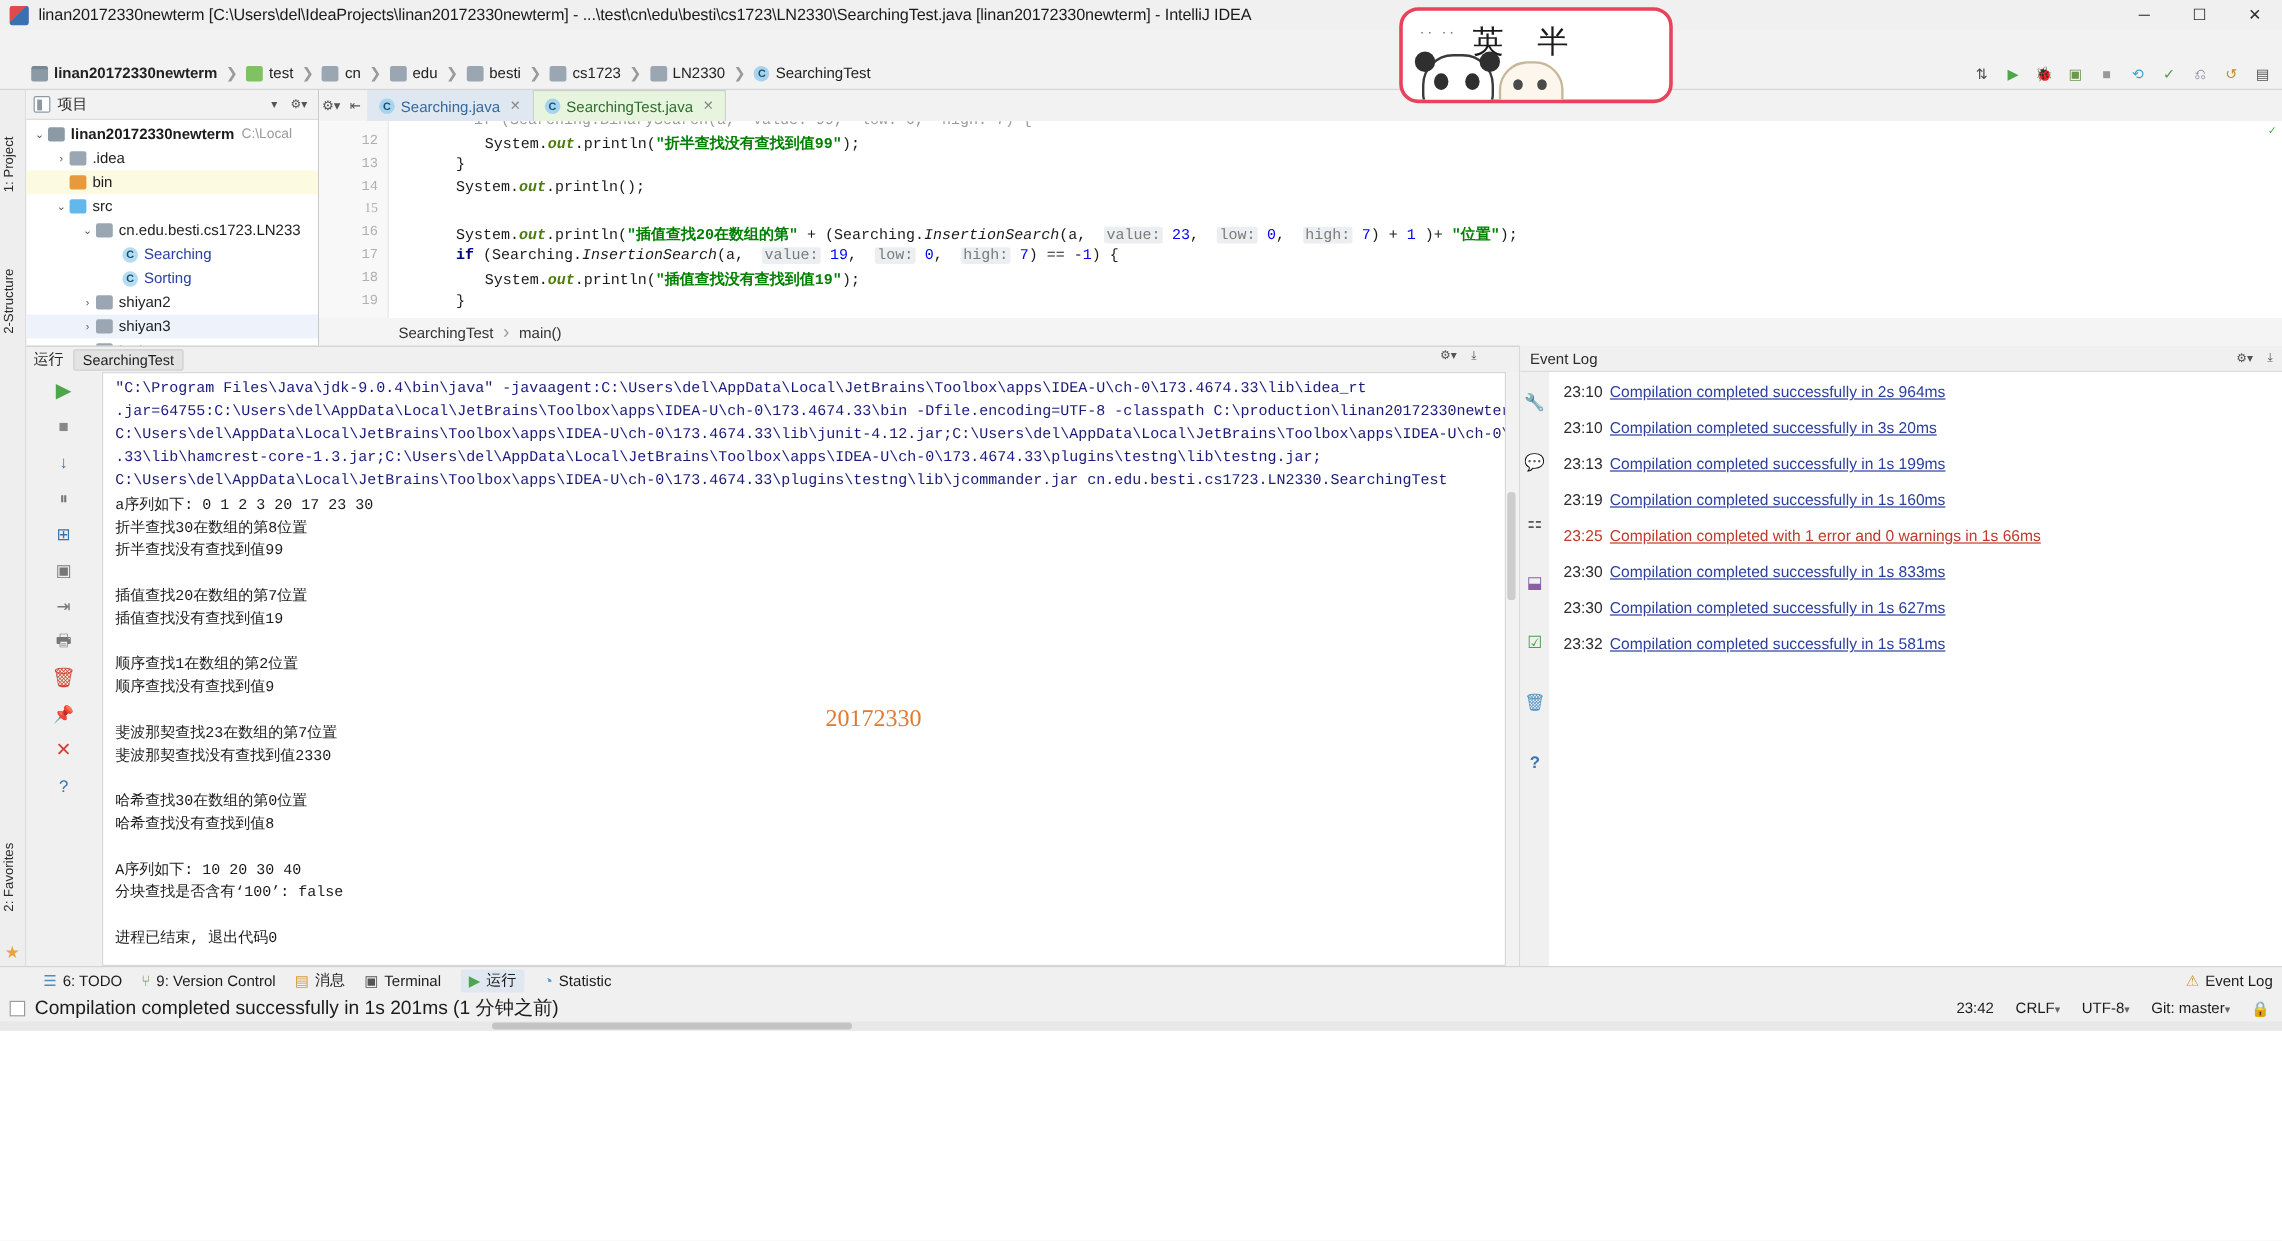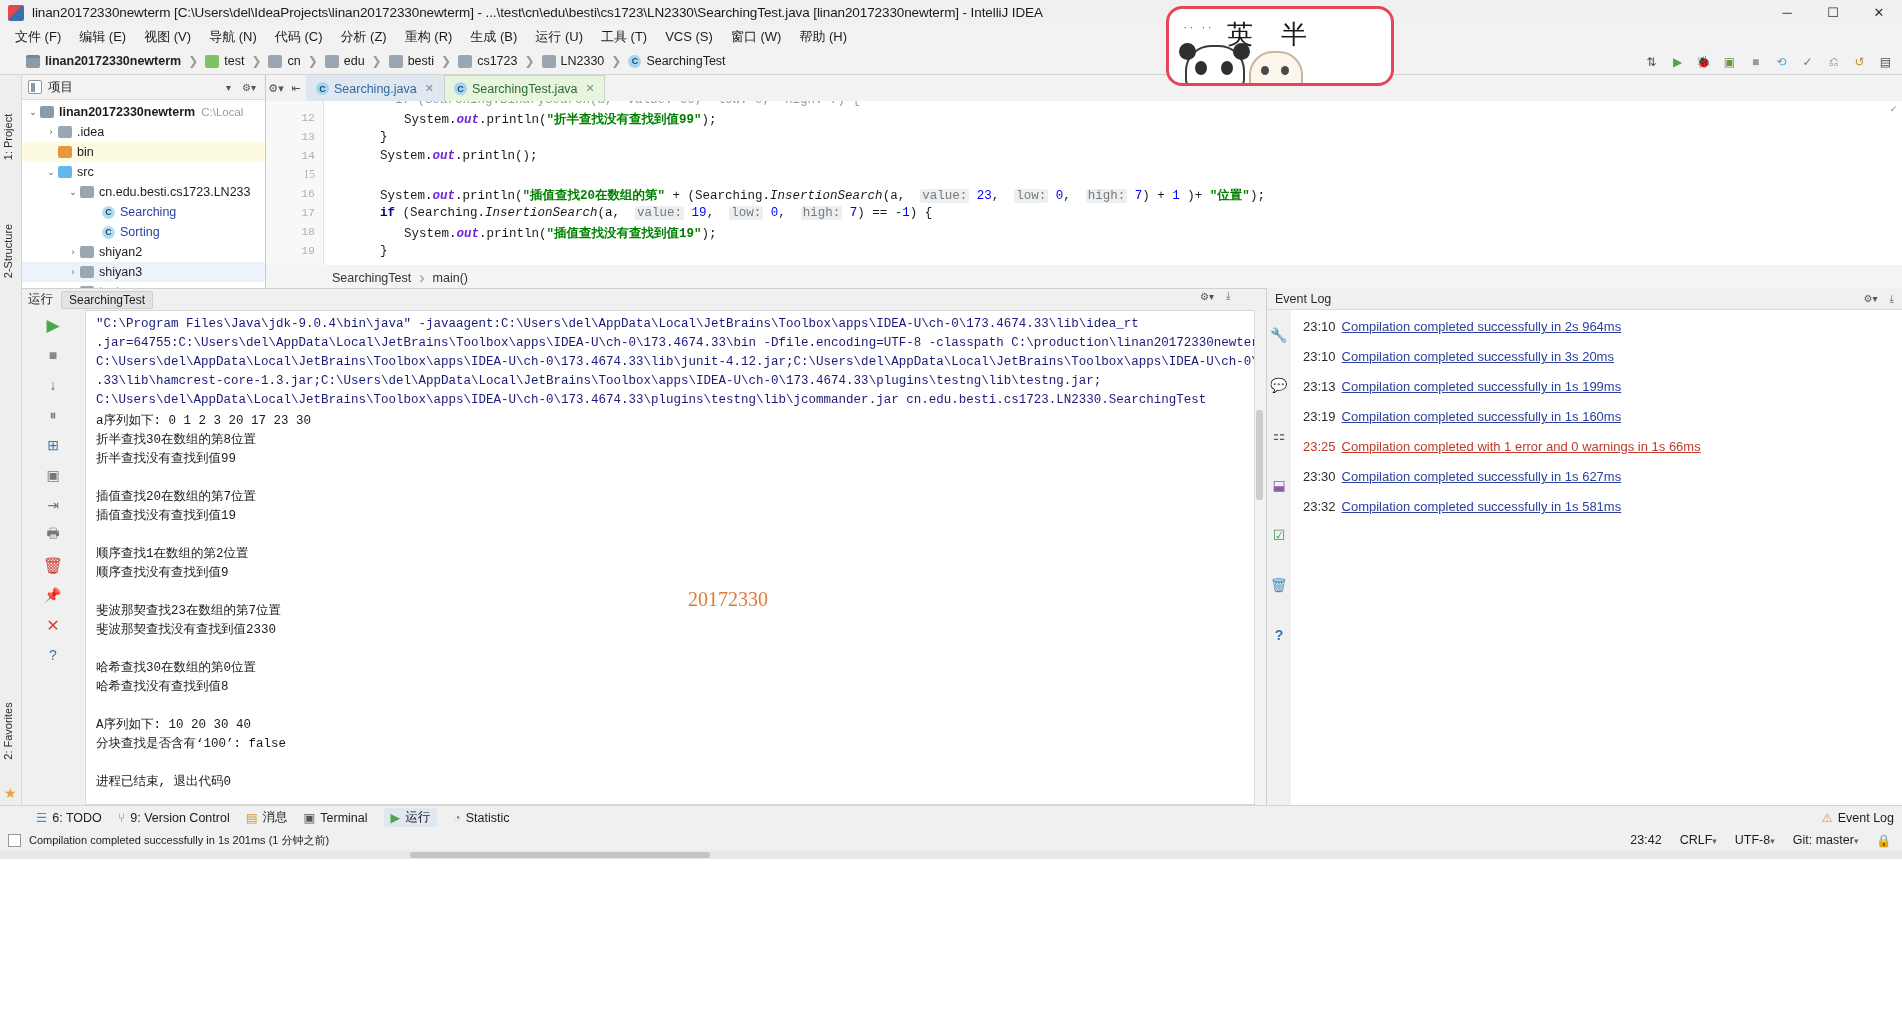--- a/index.html
+++ b/index.html
@@ -93,21 +93,21 @@
   .gutter { position:absolute; left:266px; top:101px; width:58px; height:164px;
      background:#f8f8f8; border-right:1px solid #e4e4e4; }
   .lnum { position:absolute; right:8px; font-size:11.5px; color:#b0b0b0;
      font-family:"Liberation Mono", monospace; }
   .codearea { position:absolute; left:324px; top:101px; width:1540px; height:164px;
      background:#fff; overflow:hidden; }
   .cline { position:absolute; left:56px; font-size:12.5px; white-space:pre;
      font-family:"Liberation Mono", monospace; color:#1a1a1a; }
   .k-kw { color:#000080; font-weight:bold; }
   .k-str { color:#008000; font-weight:bold; }
-  .k-fld { color:#6d28d9; font-weight:bold; font-style:italic; }
+  .k-fld { color:#4d7c0f; font-weight:bold; font-style:italic; }
   .k-itl { font-style:italic; }
   .k-num { color:#0000ff; }
   .hintbox { background:#eceff1; color:#7a7a7a; border-radius:2px; padding:0 2px; font-style:normal; }
   .codescroll { position:absolute; right:4px; top:104px; width:9px; height:160px; }
   .editor-foot { position:absolute; left:266px; top:265px; width:1636px; height:25px;
      background:#f4f4f4; display:flex; align-items:center; padding-left:66px; }
   .foot-crumb { font-size:12.5px; color:#333; }
   .foot-sep { color:#999; margin:0 8px; }
 
   
@@ -163,21 +163,21 @@
   .bb { display:flex; align-items:center; font-size:12.5px; color:#1c1c1c; gap:5px; }
   .bb.active { background:#dfe7f0; padding:1px 7px; border-radius:2px; }
   .bb-right { position:absolute; right:8px; display:flex; align-items:center; gap:6px;
      font-size:12.5px; color:#1c1c1c; }
   .ev-badge { display:flex; align-items:center; gap:5px; }
 
   
   .statusbar { position:absolute; left:0; top:829px; width:1902px; height:22px;
      background:#f0f0f0; display:flex; align-items:center; padding-left:8px; }
   .st-ic { width:13px; height:13px; border:1px solid #9a9a9a; background:#fff; margin-right:8px; }
-  .st-text { font-size:11px; color:#1c1c1c; }
+  .st-text { font-size:16px; color:#1c1c1c; }
   .st-right { position:absolute; right:10px; display:flex; align-items:center; gap:18px;
      font-size:12.5px; color:#1c1c1c; }
   .st-right .car { font-size:9px; color:#666; }
 
   
   .bstrip { position:absolute; left:0; top:851px; width:1902px; height:183px; background:#ffffff; }
   .bstrip-bar { position:absolute; left:0; top:0; width:1902px; height:8px; background:#e8e8e8; }
   .bstrip-thumb { position:absolute; left:410px; top:1px; width:300px; height:6px;
      background:#c4c4c4; border-radius:3px; }
 
@@ -214,35 +214,20 @@
   <div class="titlebar">
     <div class="tb-icon"></div>
     <div class="tb-title">linan20172330newterm [C:\Users\del\IdeaProjects\linan20172330newterm] - ...\test\cn\edu\besti\cs1723\LN2330\SearchingTest.java [linan20172330newterm] - IntelliJ IDEA</div>
     <div class="tb-winbtns">
       <div class="tb-winbtn">─</div>
       <div class="tb-winbtn">☐</div>
       <div class="tb-winbtn">✕</div>
     </div>
   </div>
 
-  <div class="menubar">
-    <div class="menuitem">文件 (F)</div>
-    <div class="menuitem">编辑 (E)</div>
-    <div class="menuitem">视图 (V)</div>
-    <div class="menuitem">导航 (N)</div>
-    <div class="menuitem">代码 (C)</div>
-    <div class="menuitem">分析 (Z)</div>
-    <div class="menuitem">重构 (R)</div>
-    <div class="menuitem">生成 (B)</div>
-    <div class="menuitem">运行 (U)</div>
-    <div class="menuitem">工具 (T)</div>
-    <div class="menuitem">VCS (S)</div>
-    <div class="menuitem">窗口 (W)</div>
-    <div class="menuitem">帮助 (H)</div>
-  </div>
 
   <div class="navbar">
     <div class="crumb bold">
       <span class="cicon ic-proj"></span>
       <span>linan20172330newterm</span>
     </div>
     <span class="sep">❯</span>
     <div class="crumb">
       <span class="cicon ic-test"></span>
       <span>test</span>
@@ -502,20 +487,23 @@
       <div class="evrow">
         <span class="evtime">23:13</span><span class="evlink">Compilation completed successfully in 1s 199ms</span>
       </div>
       <div class="evrow">
         <span class="evtime">23:19</span><span class="evlink">Compilation completed successfully in 1s 160ms</span>
       </div>
       <div class="evrow">
         <span class="evtime err">23:25</span><span class="evlink err">Compilation completed with 1 error and 0 warnings in 1s 66ms</span>
       </div>
       <div class="evrow">
+        <span class="evtime">23:30</span><span class="evlink">Compilation completed successfully in 1s 833ms</span>
+      </div>
+      <div class="evrow">
         <span class="evtime">23:30</span><span class="evlink">Compilation completed successfully in 1s 627ms</span>
       </div>
       <div class="evrow">
         <span class="evtime">23:32</span><span class="evlink">Compilation completed successfully in 1s 581ms</span>
       </div>
     </div>
   </div>
 
   <div class="bottombar">
     <div class="bb">

